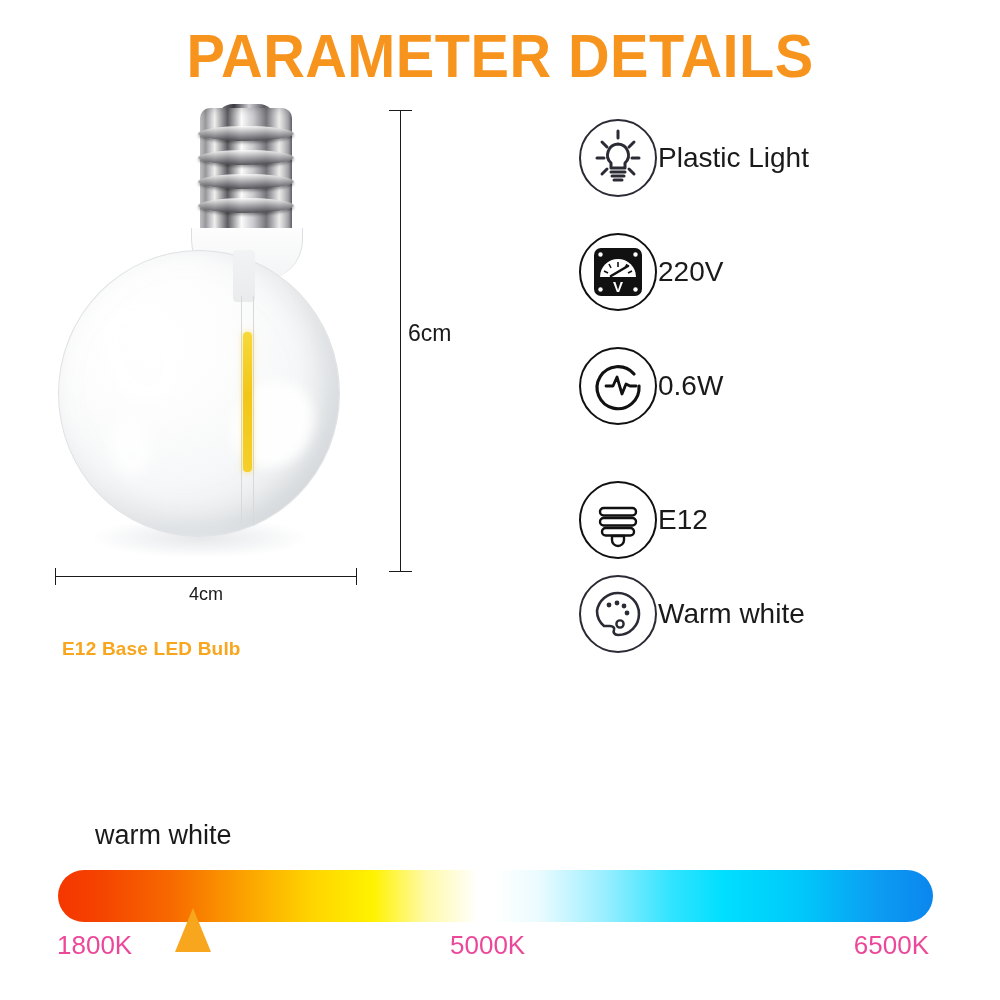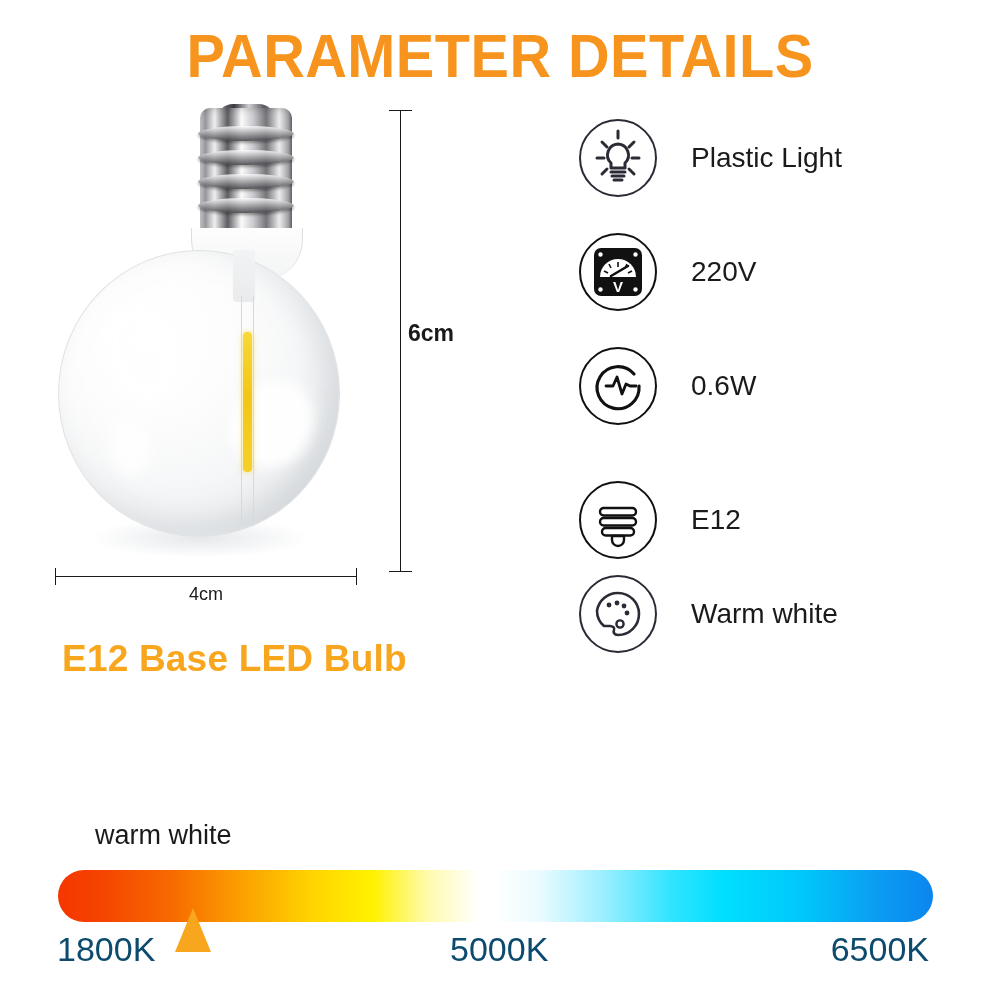--- a/index.html
+++ b/index.html
@@ -182,21 +182,20 @@
     background: #1a1a1a;
   }
   .dim-v::before { top: 0; }
   .dim-v::after { top: 461px; }
   .dim-v-label {
     position: absolute;
     left: 408px;
     top: 320px;
     font-size: 23px;
     color: #1a1a1a;
-    font-weight: bold;
   }
   .dim-h {
     position: absolute;
     left: 55px;
     top: 576px;
     width: 302px;
     height: 1px;
     background: #1a1a1a;
   }
   .dim-h::before, .dim-h::after {
@@ -215,21 +214,21 @@
     top: 584px;
     width: 302px;
     text-align: center;
     font-size: 18px;
     color: #1a1a1a;
   }
   .product-caption {
     position: absolute;
     left: 62px;
     top: 638px;
-    font-size: 37px;
+    font-size: 19px;
     font-weight: bold;
     color: #F7A61E;
     letter-spacing: .2px;
   }
 
   
   .specs {
     position: absolute;
     left: 578px;
     top: 118px;
@@ -246,21 +245,20 @@
   .spec-row.r1 { top: 114px; }
   .spec-row.r2 { top: 228px; align-items: center; }
   .spec-row.r3 { top: 362px; }
   .spec-row.r4 { top: 456px; }
   .spec-icon {
     width: 80px;
     height: 80px;
     flex: 0 0 80px;
   }
   .spec-label {
-    margin-left: 33px;
     font-size: 28px;
     color: #1a1a1a;
     white-space: nowrap;
   }
 
   
   .cct {
     position: absolute;
     left: 58px;
     top: 820px;
@@ -310,22 +308,22 @@
   }
   .cct-ticks {
     position: absolute;
     left: 0;
     top: 110px;
     width: 875px;
     height: 34px;
   }
   .cct-tick {
     position: absolute;
-    font-size: 34px;
-    color: #0c4a6e;
+    font-size: 26px;
+    color: #ec4899;
     white-space: nowrap;
     text-align: center;
   }
   .cct-tick.t-left  { left: -1px; }
   .cct-tick.t-mid   { left: 392px; }
   .cct-tick.t-right { right: 4px; }
 </style>
 </head>
 <body>
 

